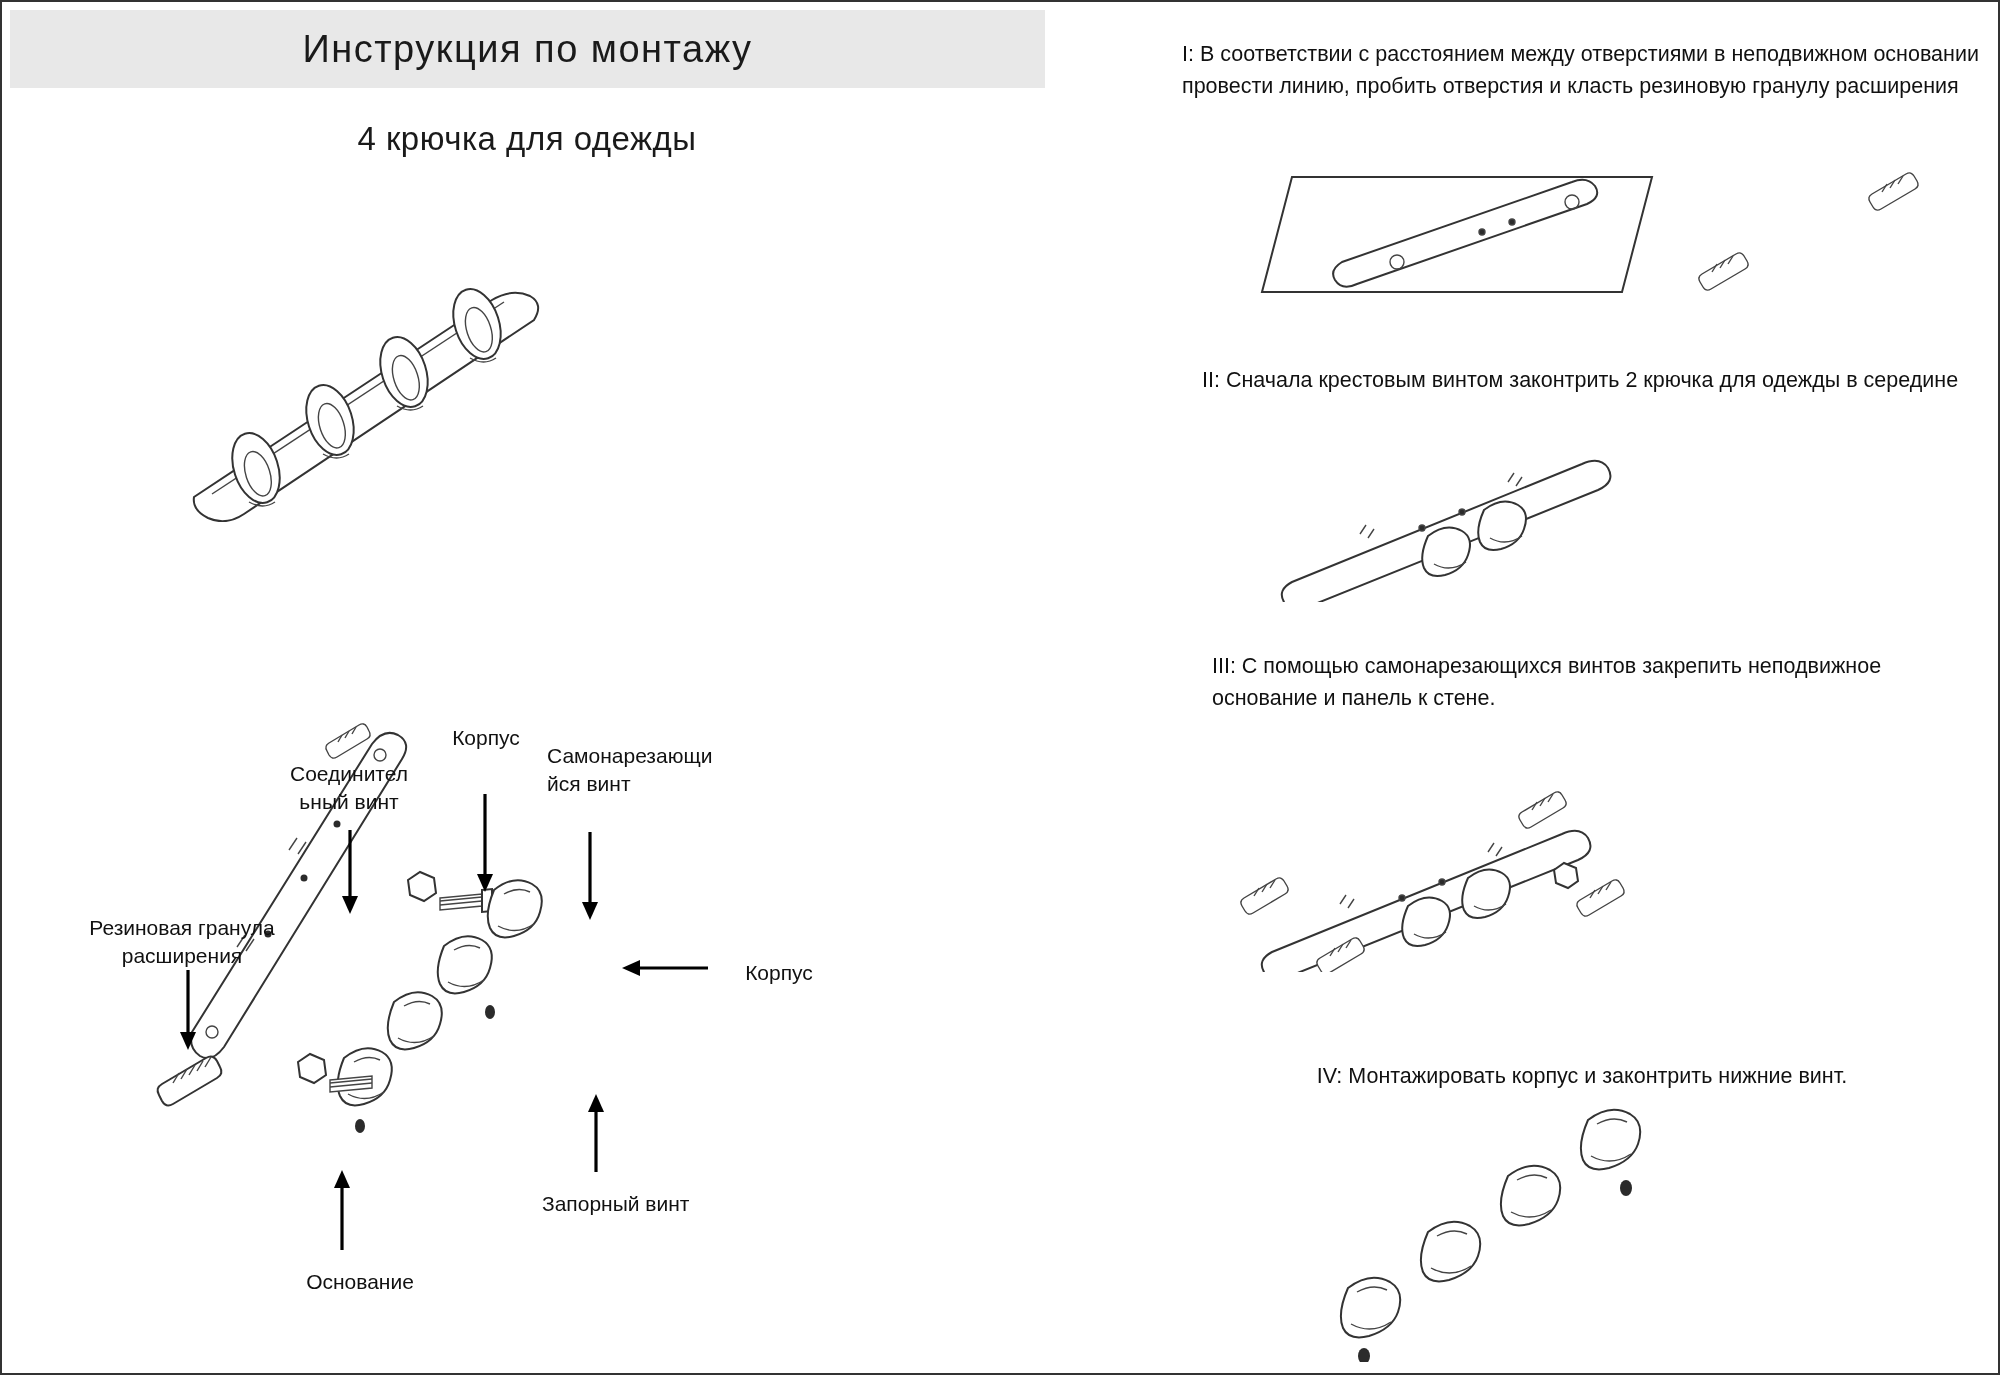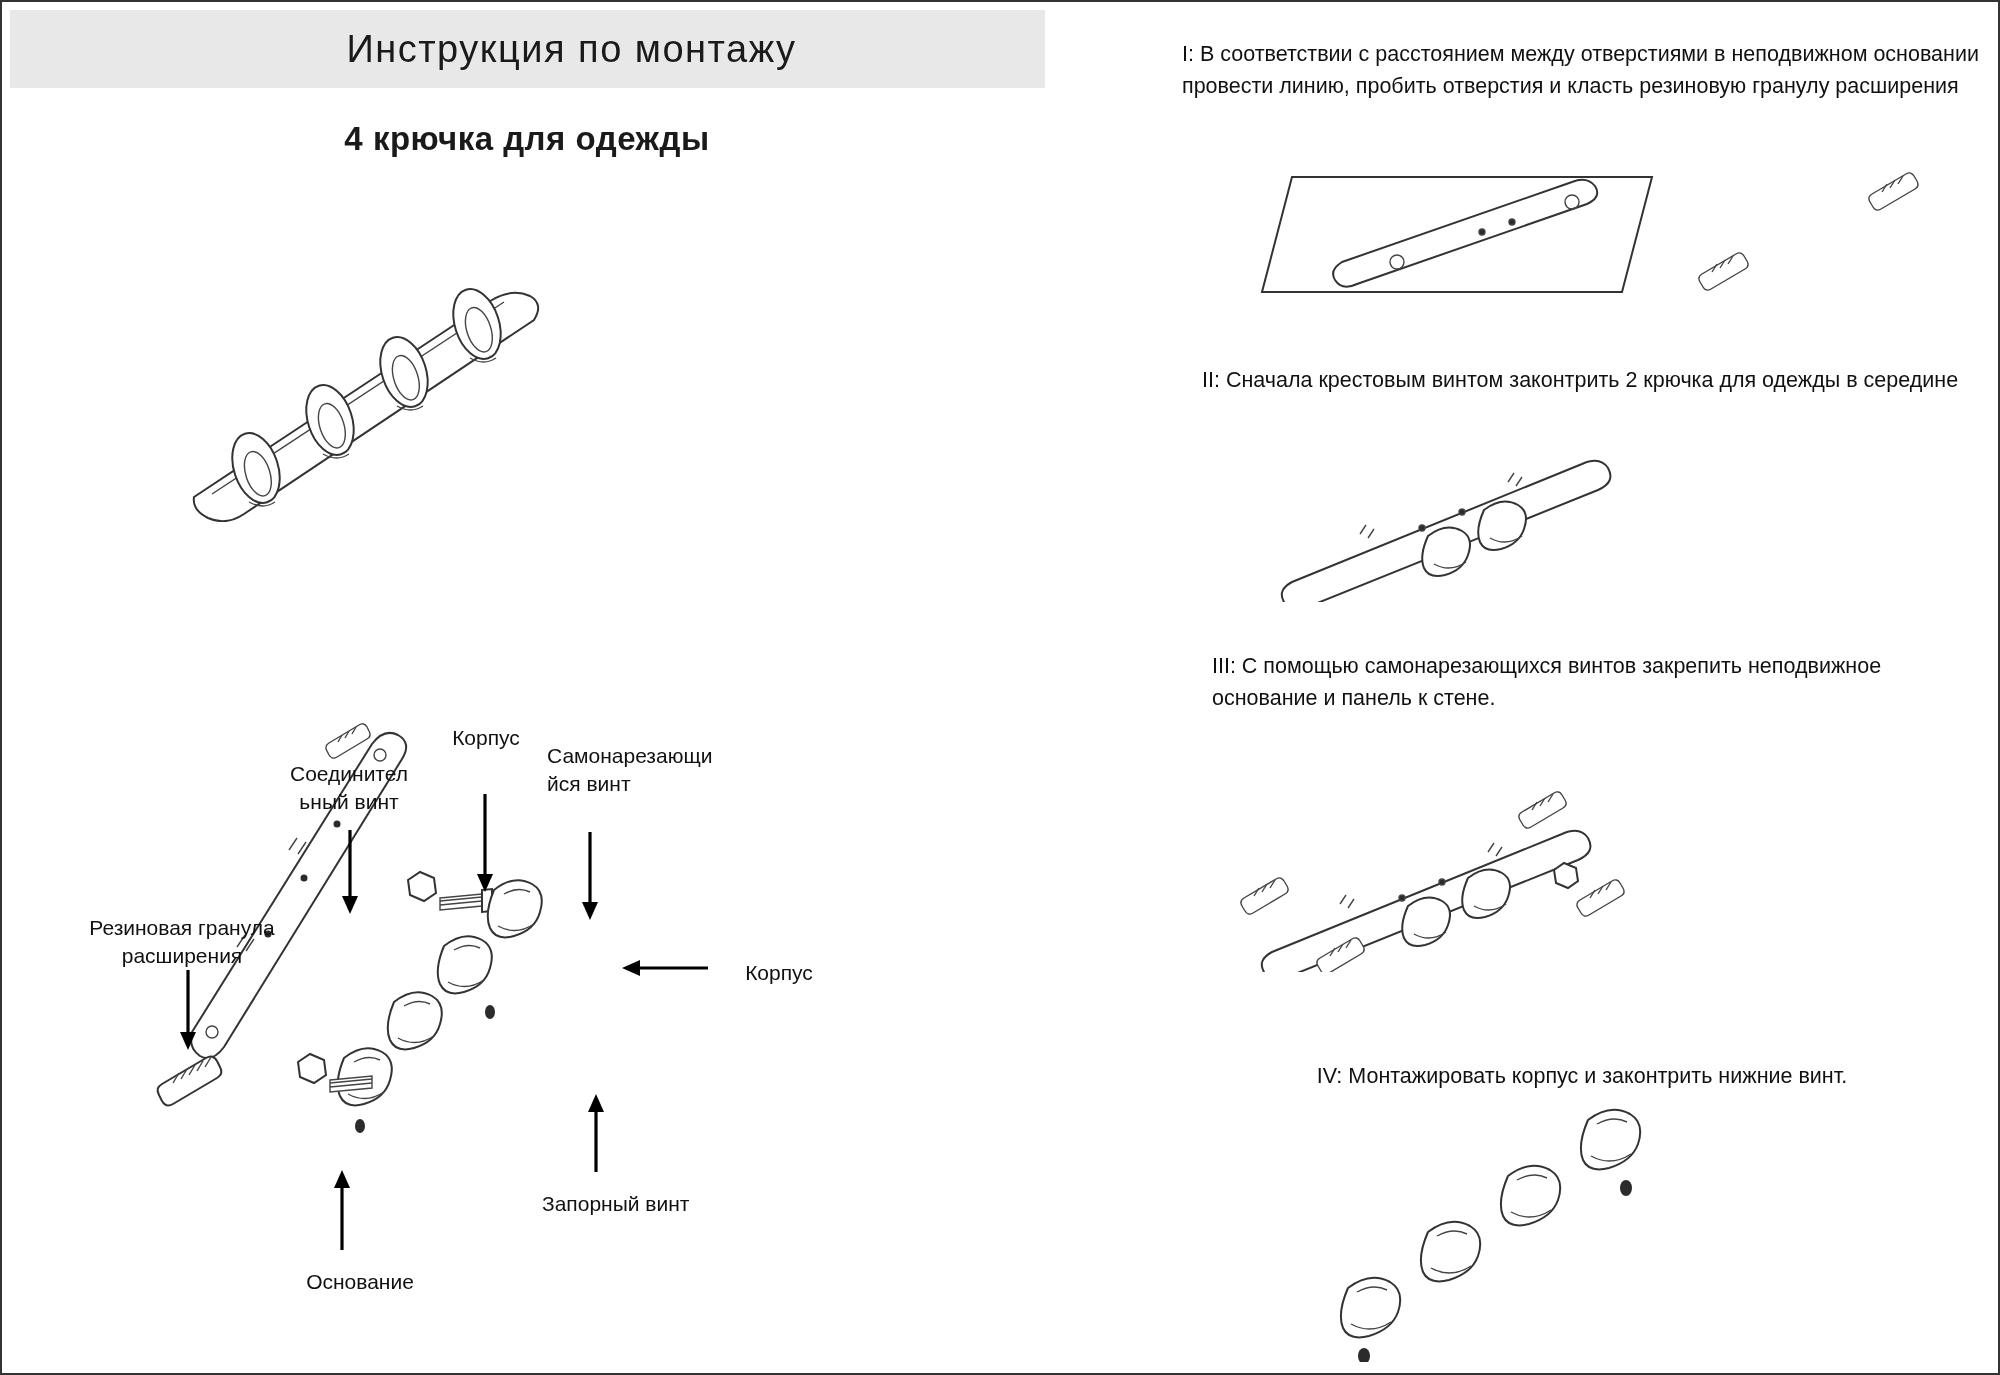--- a/index.html
+++ b/index.html
@@ -43,31 +43,29 @@
     left: 8px;
     top: 8px;
     width: 1035px;
     height: 78px;
     display: flex;
     align-items: center;
     justify-content: center;
     font-size: 38px;
     letter-spacing: 1.5px;
     color: #1a1a1a;
-    padding-left: 44px;
   }
   .subtitle-text {
     position: absolute;
     left: 150px;
     top: 118px;
     width: 750px;
     text-align: center;
     font-size: 33px;
     letter-spacing: 0.5px;
-    font-weight: bold;
   }
   .hero-svg {
     position: absolute;
     left: 150px;
     top: 260px;
   }
   .exploded-svg {
     position: absolute;
     left: 40px;
     top: 700px;

